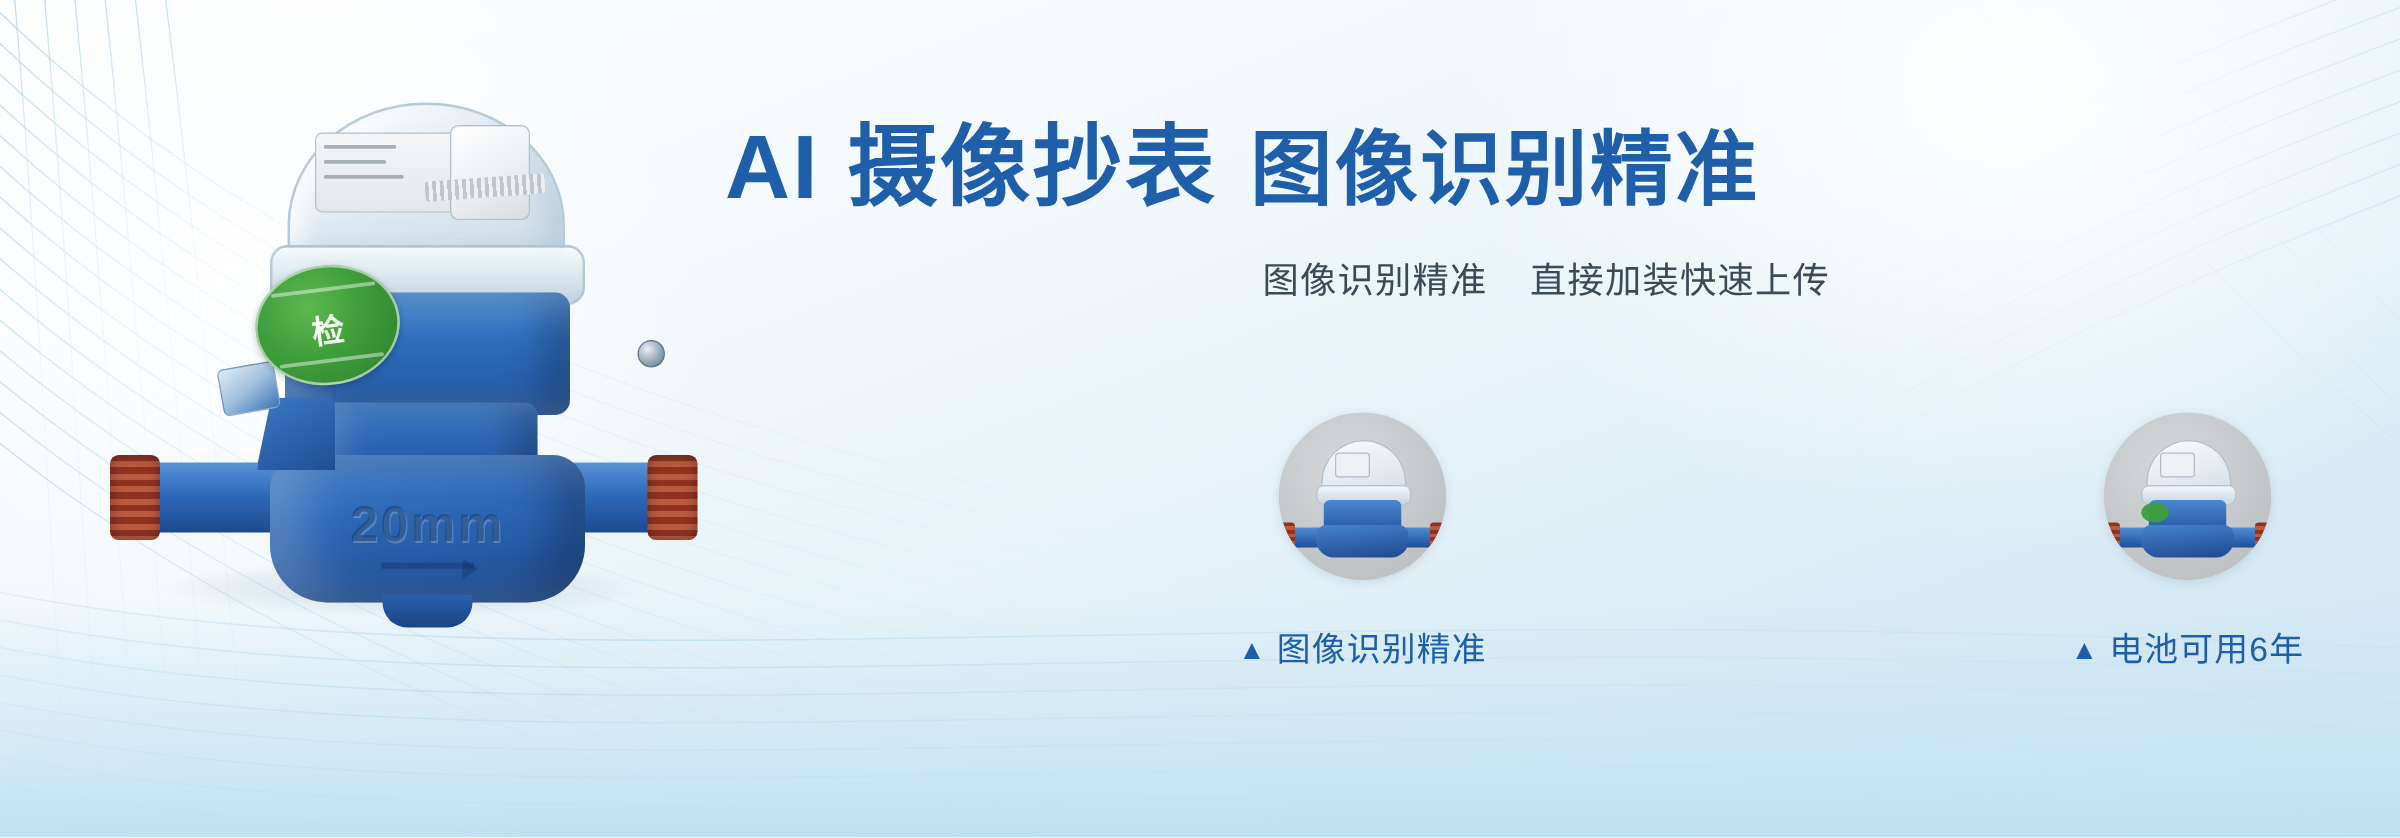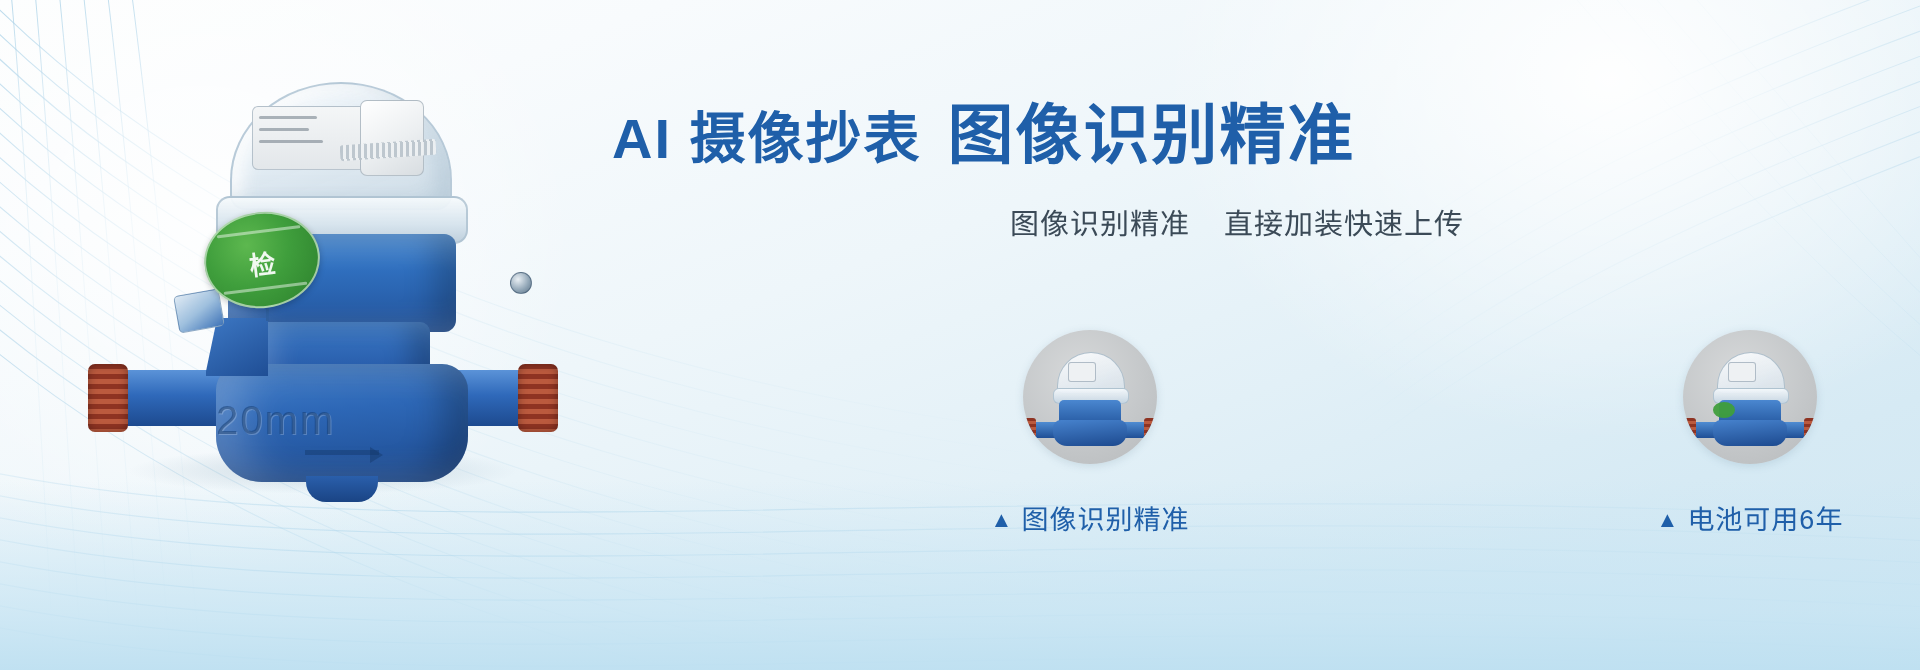--- a/index.html
+++ b/index.html
@@ -150,22 +150,23 @@
     position: absolute;
     left: 128px; top: 286px;
     width: 252px; height: 118px;
     border-radius: 26px 26px 46px 46px;
     background: linear-gradient(175deg, #4682cd 0%, #2d67b6 40%, #1d4a8f 100%);
     box-shadow: inset 28px 0 40px rgba(255,255,255,0.20), inset -26px 0 34px rgba(0,0,0,0.25);
   }
   .pm-body-text {
     position: absolute;
     left: 0; right: 0; top: 34px;
+    text-align: center;
     font-size: 40px;
-    font-weight: 400;
+    font-weight: 700;
     letter-spacing: 2px;
     color: rgba(22,62,115,0.55);
     text-shadow: 1px 1px 0 rgba(255,255,255,0.22);
     user-select: none;
   }
   .pm-arrow {
     position: absolute;
     left: 50%; top: 86px;
     width: 74px; height: 0;
     margin-left: -37px;
@@ -275,23 +276,22 @@
     top: 96px;
     width: 1300px;
     color: #1f5fa9;
     font-size: 74px;
     font-weight: 700;
     line-height: 1.0;
     white-space: nowrap;
     letter-spacing: 1px;
   }
   .headline .h-main {
-    font-size: 56px;
+    font-size: 72px;
     letter-spacing: 2px;
-    margin-left: 32px;
   }
   .headline .h-sub {
     font-size: 66px;
     margin-left: 26px;
     letter-spacing: 2px;
   }
   .subhead {
     position: absolute;
     left: 1010px;
     top: 200px;

